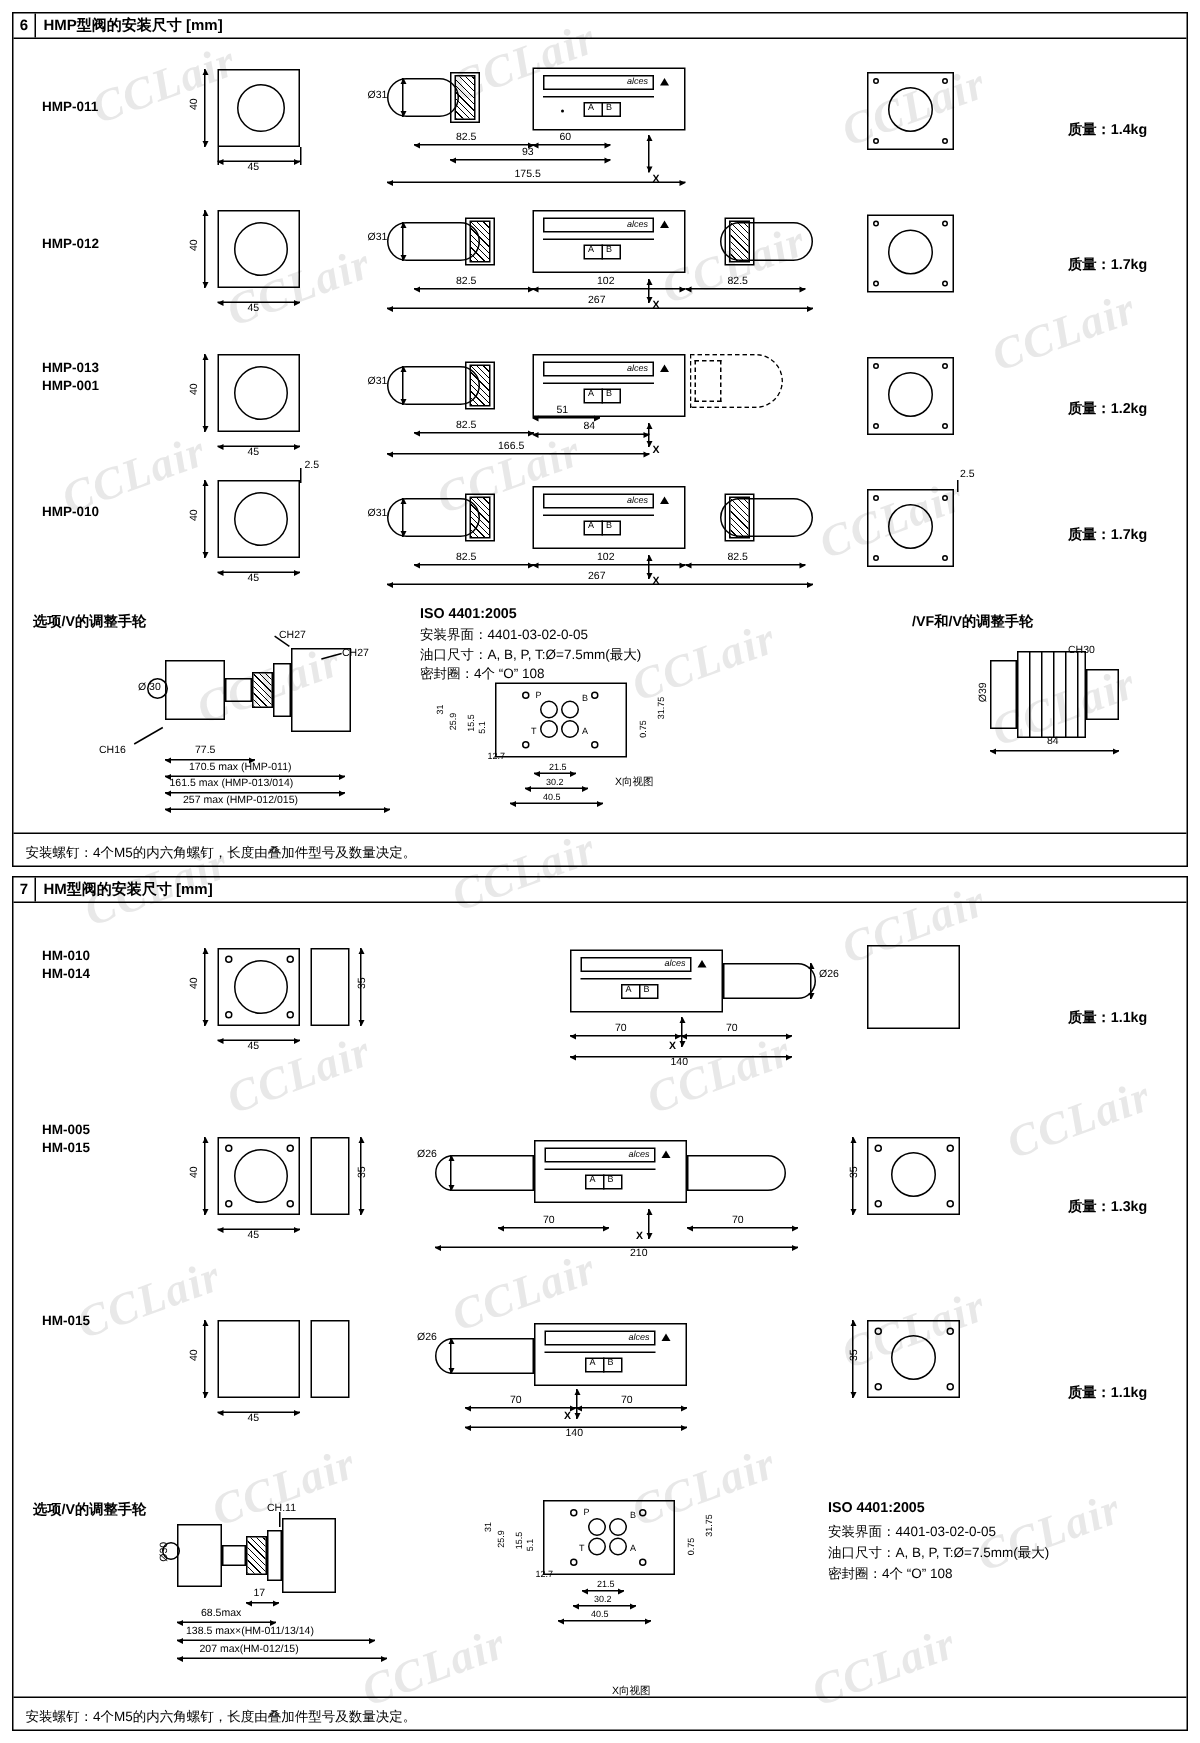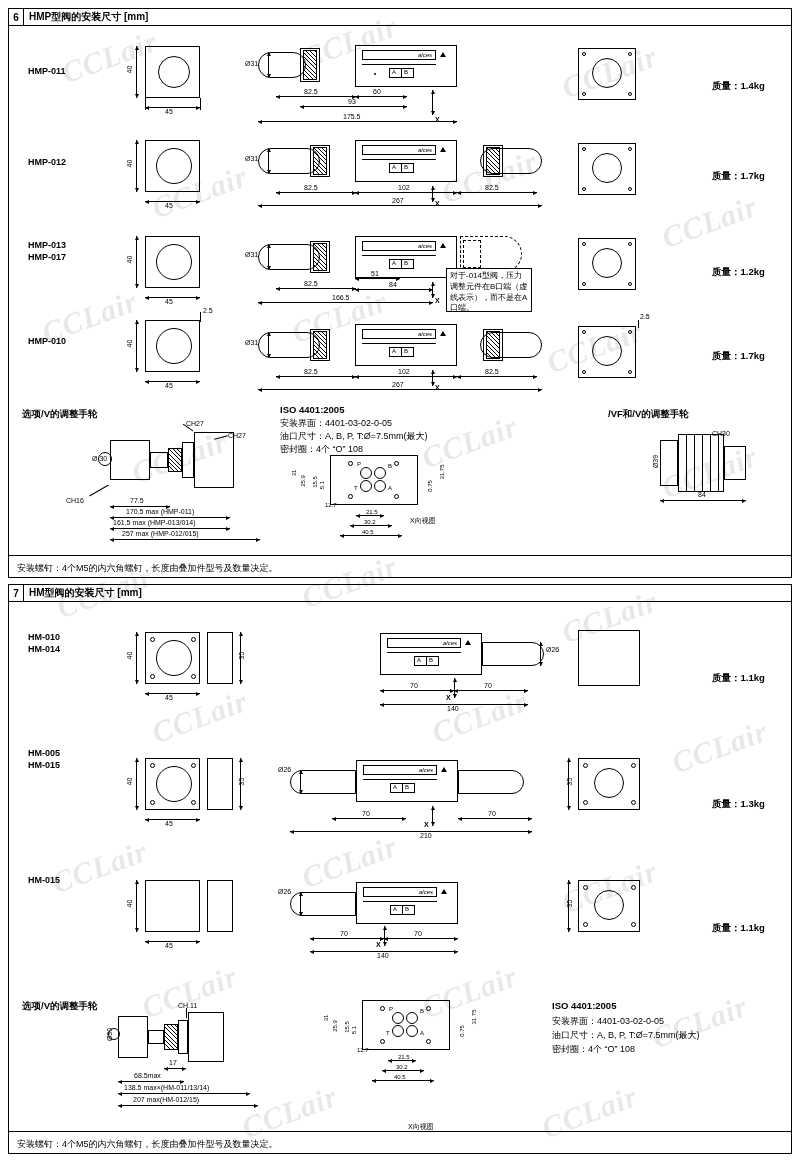--- a/index.html
+++ b/index.html
@@ -236,21 +236,21 @@
   <div class="t t7 tb" style="left:435px; top:200px;">X</div>
 
   <div class="box" style="left:578px; top:143px; width:58px; height:52px;"></div>
   <div class="circ" style="left:592px; top:153px; width:30px; height:30px;"></div>
   <div class="circ" style="left:582px; top:147px; width:4px; height:4px;"></div>
   <div class="circ" style="left:628px; top:147px; width:4px; height:4px;"></div>
   <div class="circ" style="left:582px; top:187px; width:4px; height:4px;"></div>
   <div class="circ" style="left:628px; top:187px; width:4px; height:4px;"></div>
 
   <div class="label-l" style="left:28px; top:240px;">HMP-013</div>
-  <div class="label-l" style="left:28px; top:252px;">HMP-017</div>
+  <div class="label-l" style="left:28px; top:252px;">HMP-001</div>
   <div class="mass" style="left:712px; top:266px;">质量：1.2kg</div>
 
   <div class="box" style="left:145px; top:236px; width:55px; height:52px;"></div>
   <div class="circ" style="left:156px; top:244px; width:36px; height:36px;"></div>
   <div class="vdimarrow" style="left:136px; top:236px; height:52px;"></div>
   <div class="t t7" style="left:126px; top:256px; transform:rotate(-90deg);">40</div>
   <div class="dimarrow" style="left:145px; top:297px; width:55px;"></div>
   <div class="t t7" style="left:165px; top:298px;">45</div>
 
   <div class="cap" style="left:258px; top:244px; width:62px; height:26px;"></div>
@@ -275,21 +275,20 @@
   <div class="t t7" style="left:304px; top:280px;">82.5</div>
   <div class="dimarrow" style="left:355px; top:278px; width:45px;"></div>
   <div class="t t7" style="left:371px; top:270px;">51</div>
   <div class="dimarrow" style="left:355px; top:289px; width:78px;"></div>
   <div class="t t7" style="left:389px; top:281px;">84</div>
   <div class="dimarrow" style="left:258px; top:302px; width:175px;"></div>
   <div class="t t7" style="left:332px; top:294px;">166.5</div>
   <div class="vdimarrow" style="left:432px; top:282px; height:16px;"></div>
   <div class="t t7 tb" style="left:435px; top:297px;">X</div>
 
-  <div class="notebox" style="left:446px; top:268px; width:86px; height:44px;">对于-014型阀，压力调整元件在B口端（虚线表示），而不是在A口端。</div>
 
   <div class="box" style="left:578px; top:238px; width:58px; height:52px;"></div>
   <div class="circ" style="left:592px; top:248px; width:30px; height:30px;"></div>
   <div class="circ" style="left:582px; top:242px; width:4px; height:4px;"></div>
   <div class="circ" style="left:628px; top:242px; width:4px; height:4px;"></div>
   <div class="circ" style="left:582px; top:282px; width:4px; height:4px;"></div>
   <div class="circ" style="left:628px; top:282px; width:4px; height:4px;"></div>
 
   <div class="label-l" style="left:28px; top:336px;">HMP-010</div>
   <div class="mass" style="left:712px; top:350px;">质量：1.7kg</div>

